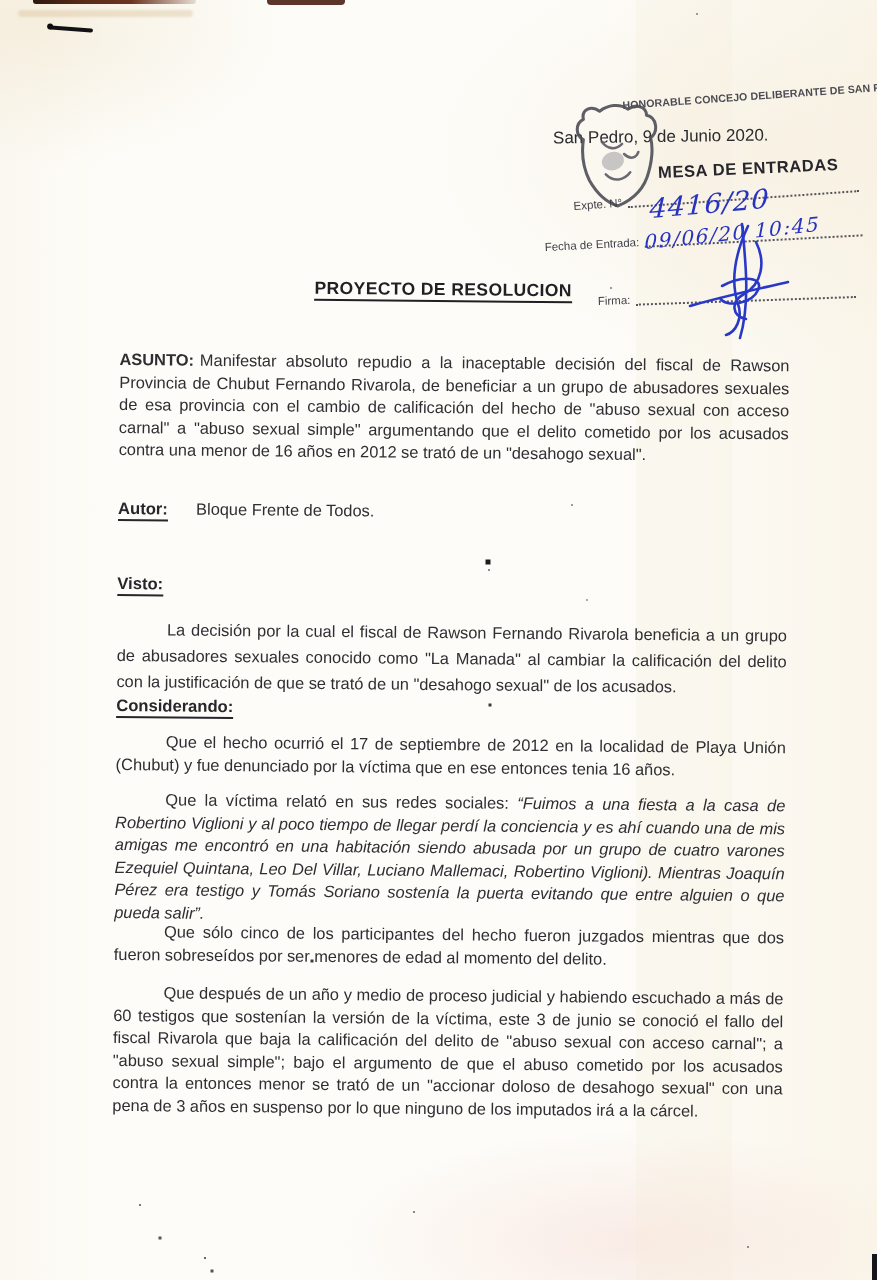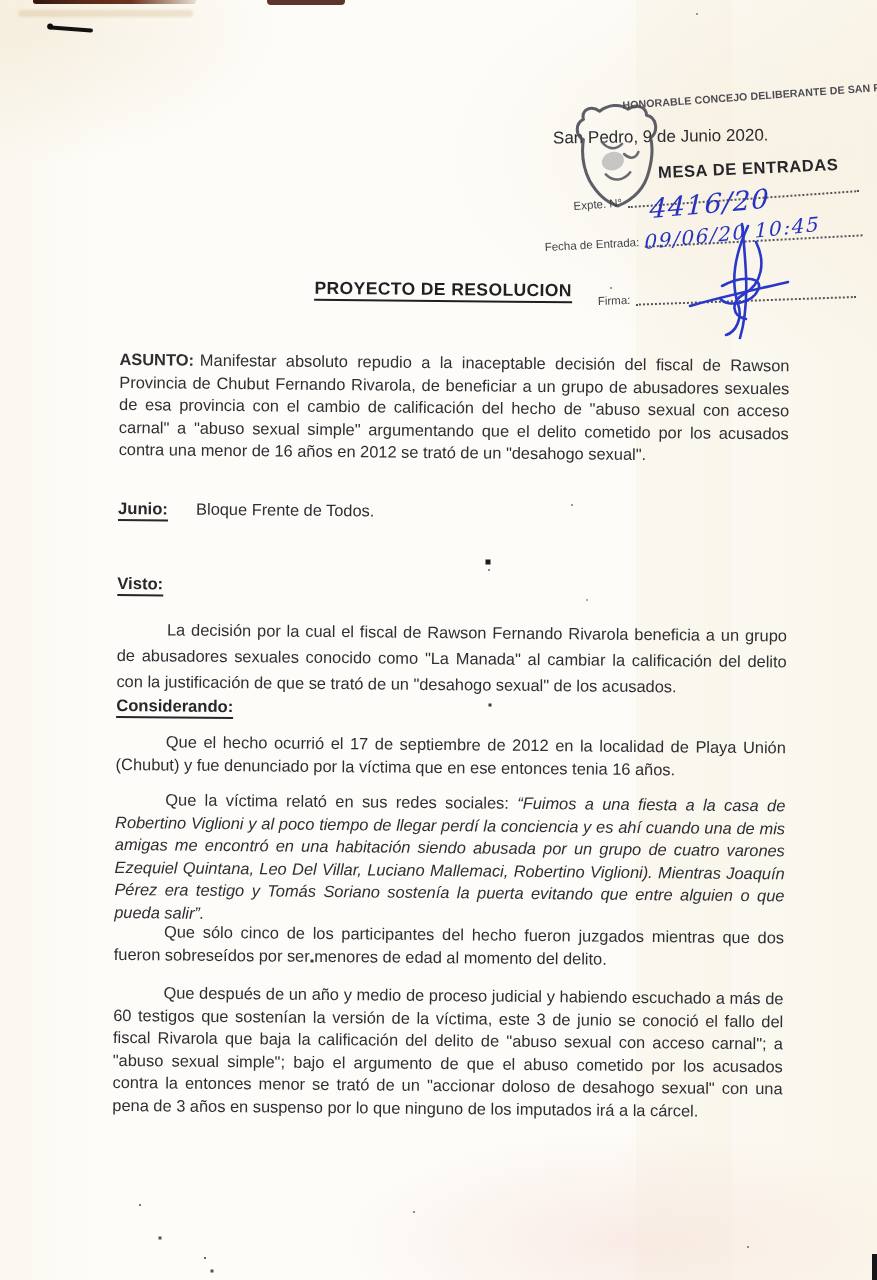--- a/index.html
+++ b/index.html
@@ -131,21 +131,21 @@
 
   <div class="doc">
 
     <div class="title">
       <span>PROYECTO DE RESOLUCION</span>
     </div>
 
     <p class="asunto"><strong class="lead">ASUNTO:</strong><span>Manifestar absoluto repudio a la inaceptable decisión del fiscal de Rawson Provincia de Chubut Fernando Rivarola, de beneficiar a un grupo de abusadores sexuales de esa provincia con el cambio de calificación del hecho de "abuso sexual con acceso carnal" a "abuso sexual simple" argumentando que el delito cometido por los acusados contra una menor de 16 años en 2012 se trató de un "desahogo sexual".</span></p>
 
     <div class="heading h-autor">
-      <span>Junio:</span>
+      <span>Autor:</span>
     </div>
     <div class="autor-text">Bloque Frente de Todos.</div>
 
     <div class="heading h-visto">
       <span>Visto:</span>
     </div>
     <p class="visto-body">La decisión por la cual el fiscal de Rawson Fernando Rivarola beneficia a un grupo de abusadores sexuales conocido como "La Manada" al cambiar la calificación del delito con la justificación de que se trató de un "desahogo sexual" de los acusados.</p>
 
     <div class="heading h-considerando">
       <span>Considerando:</span>

